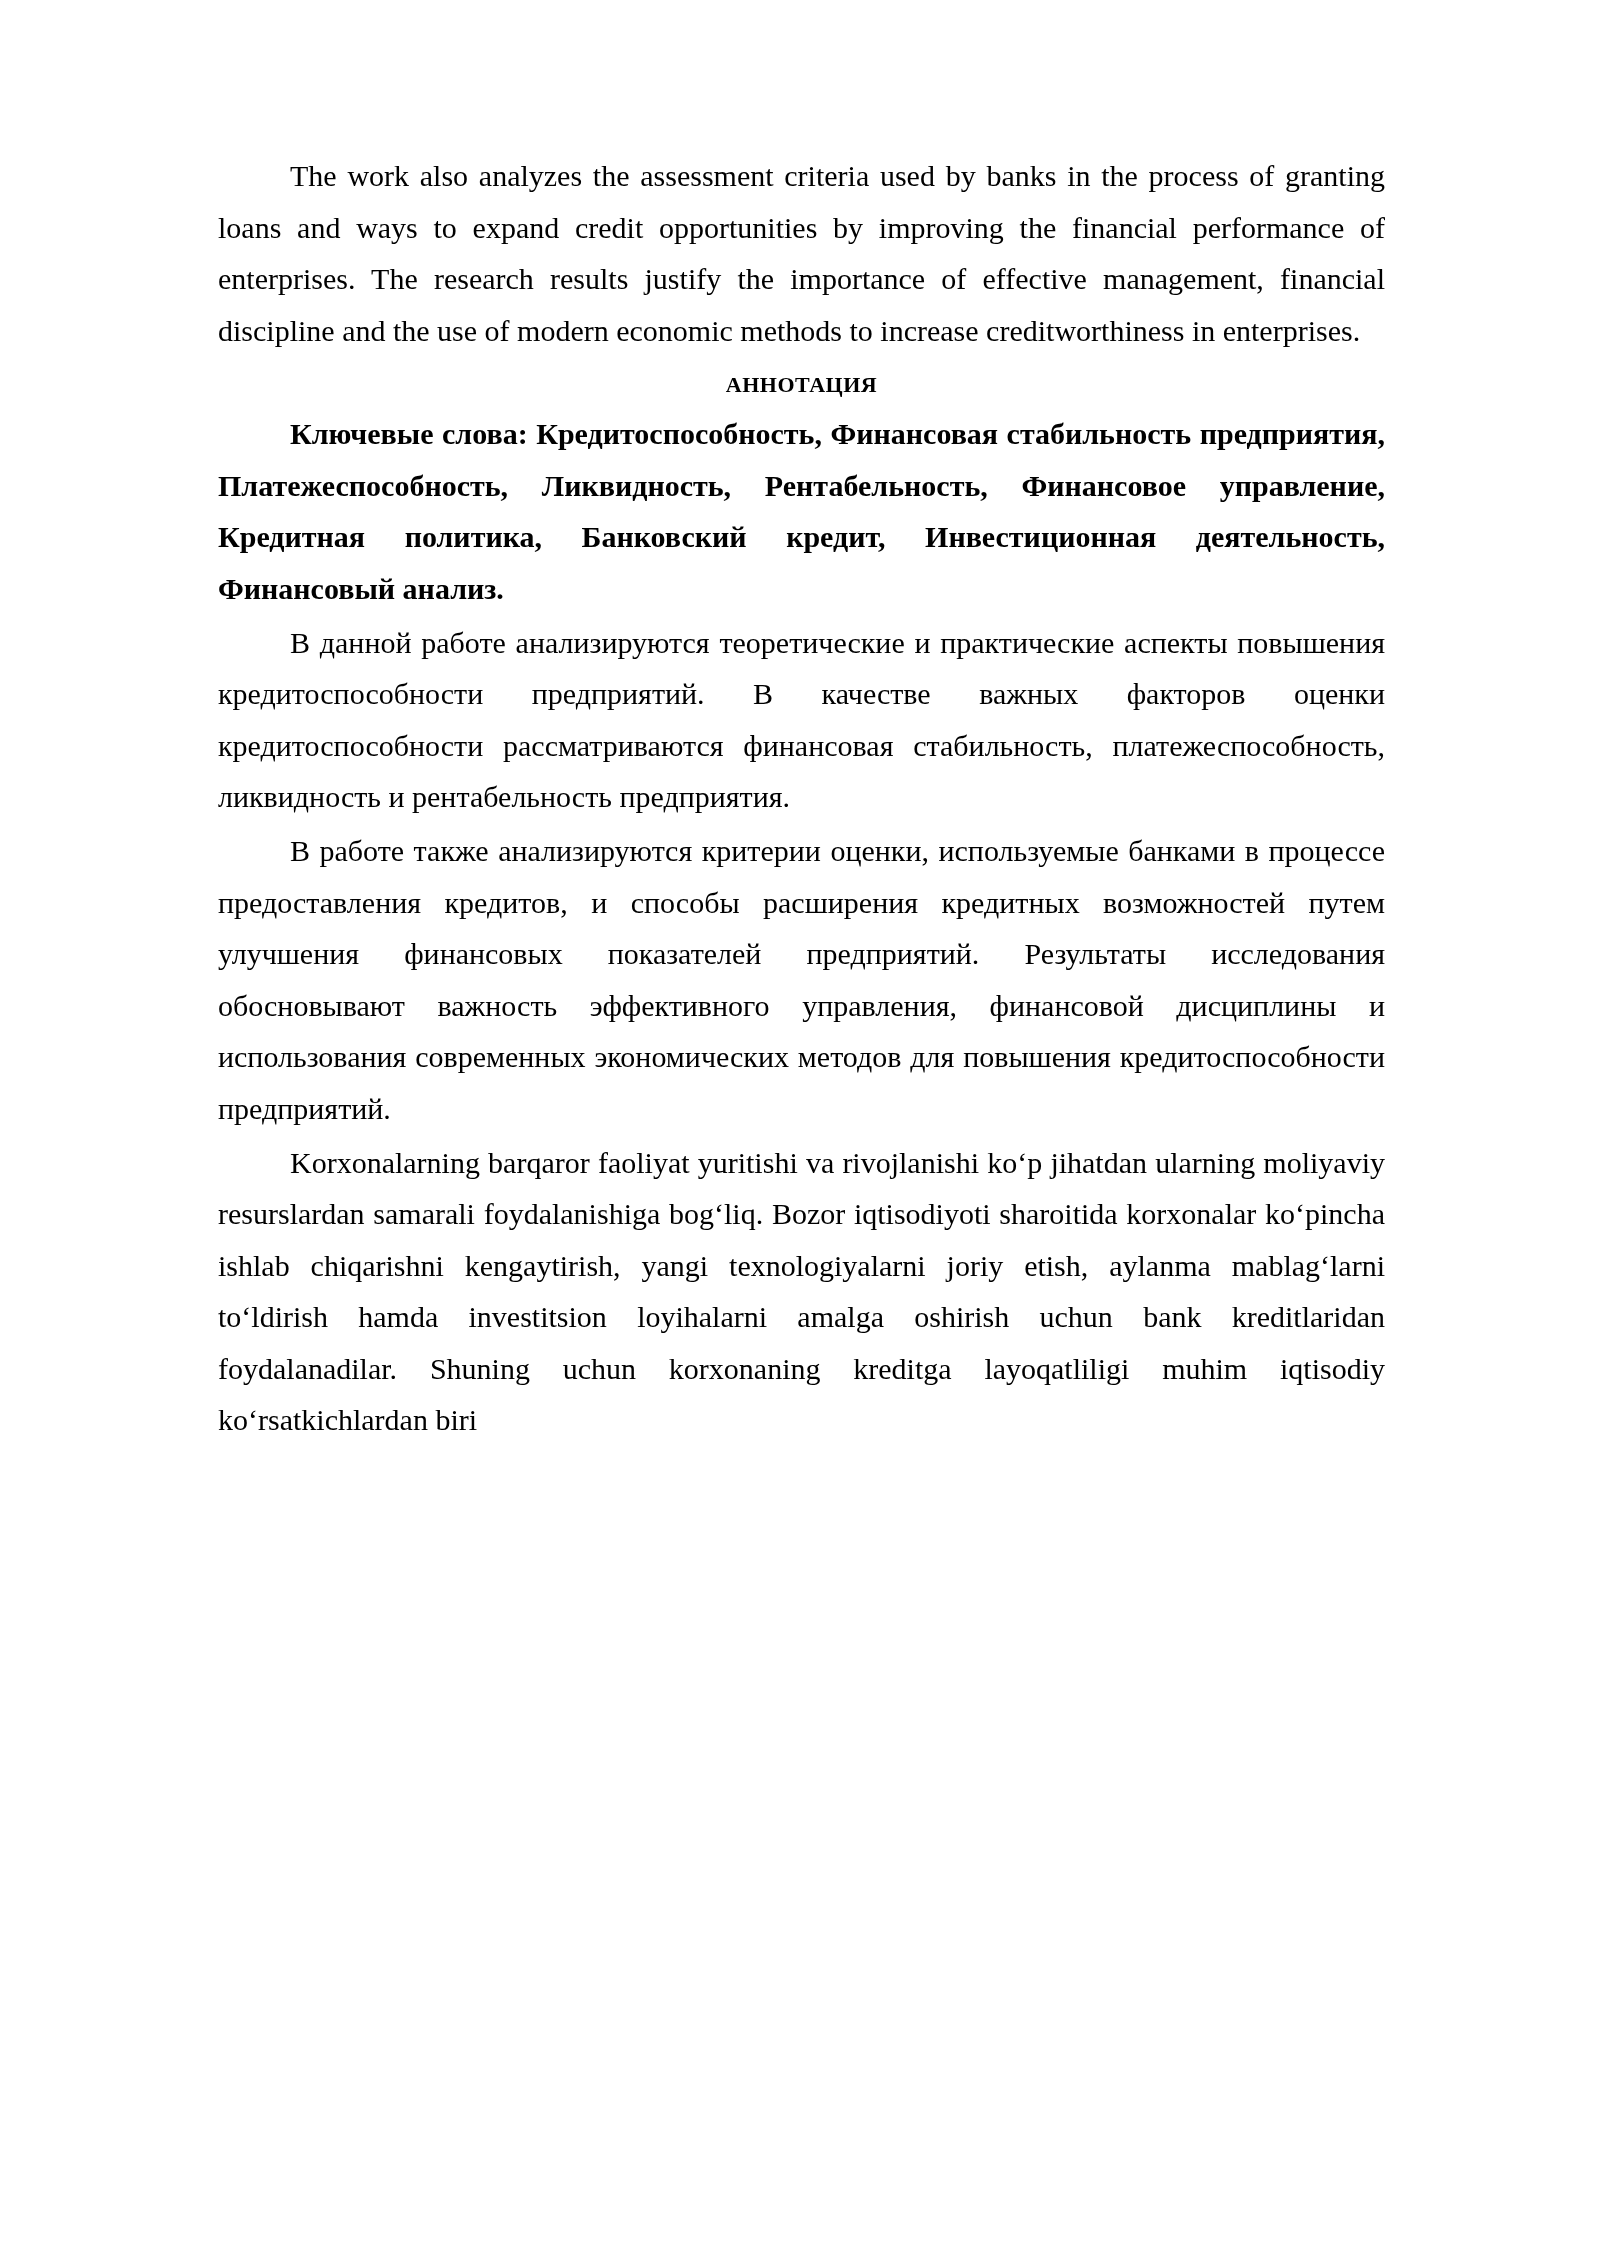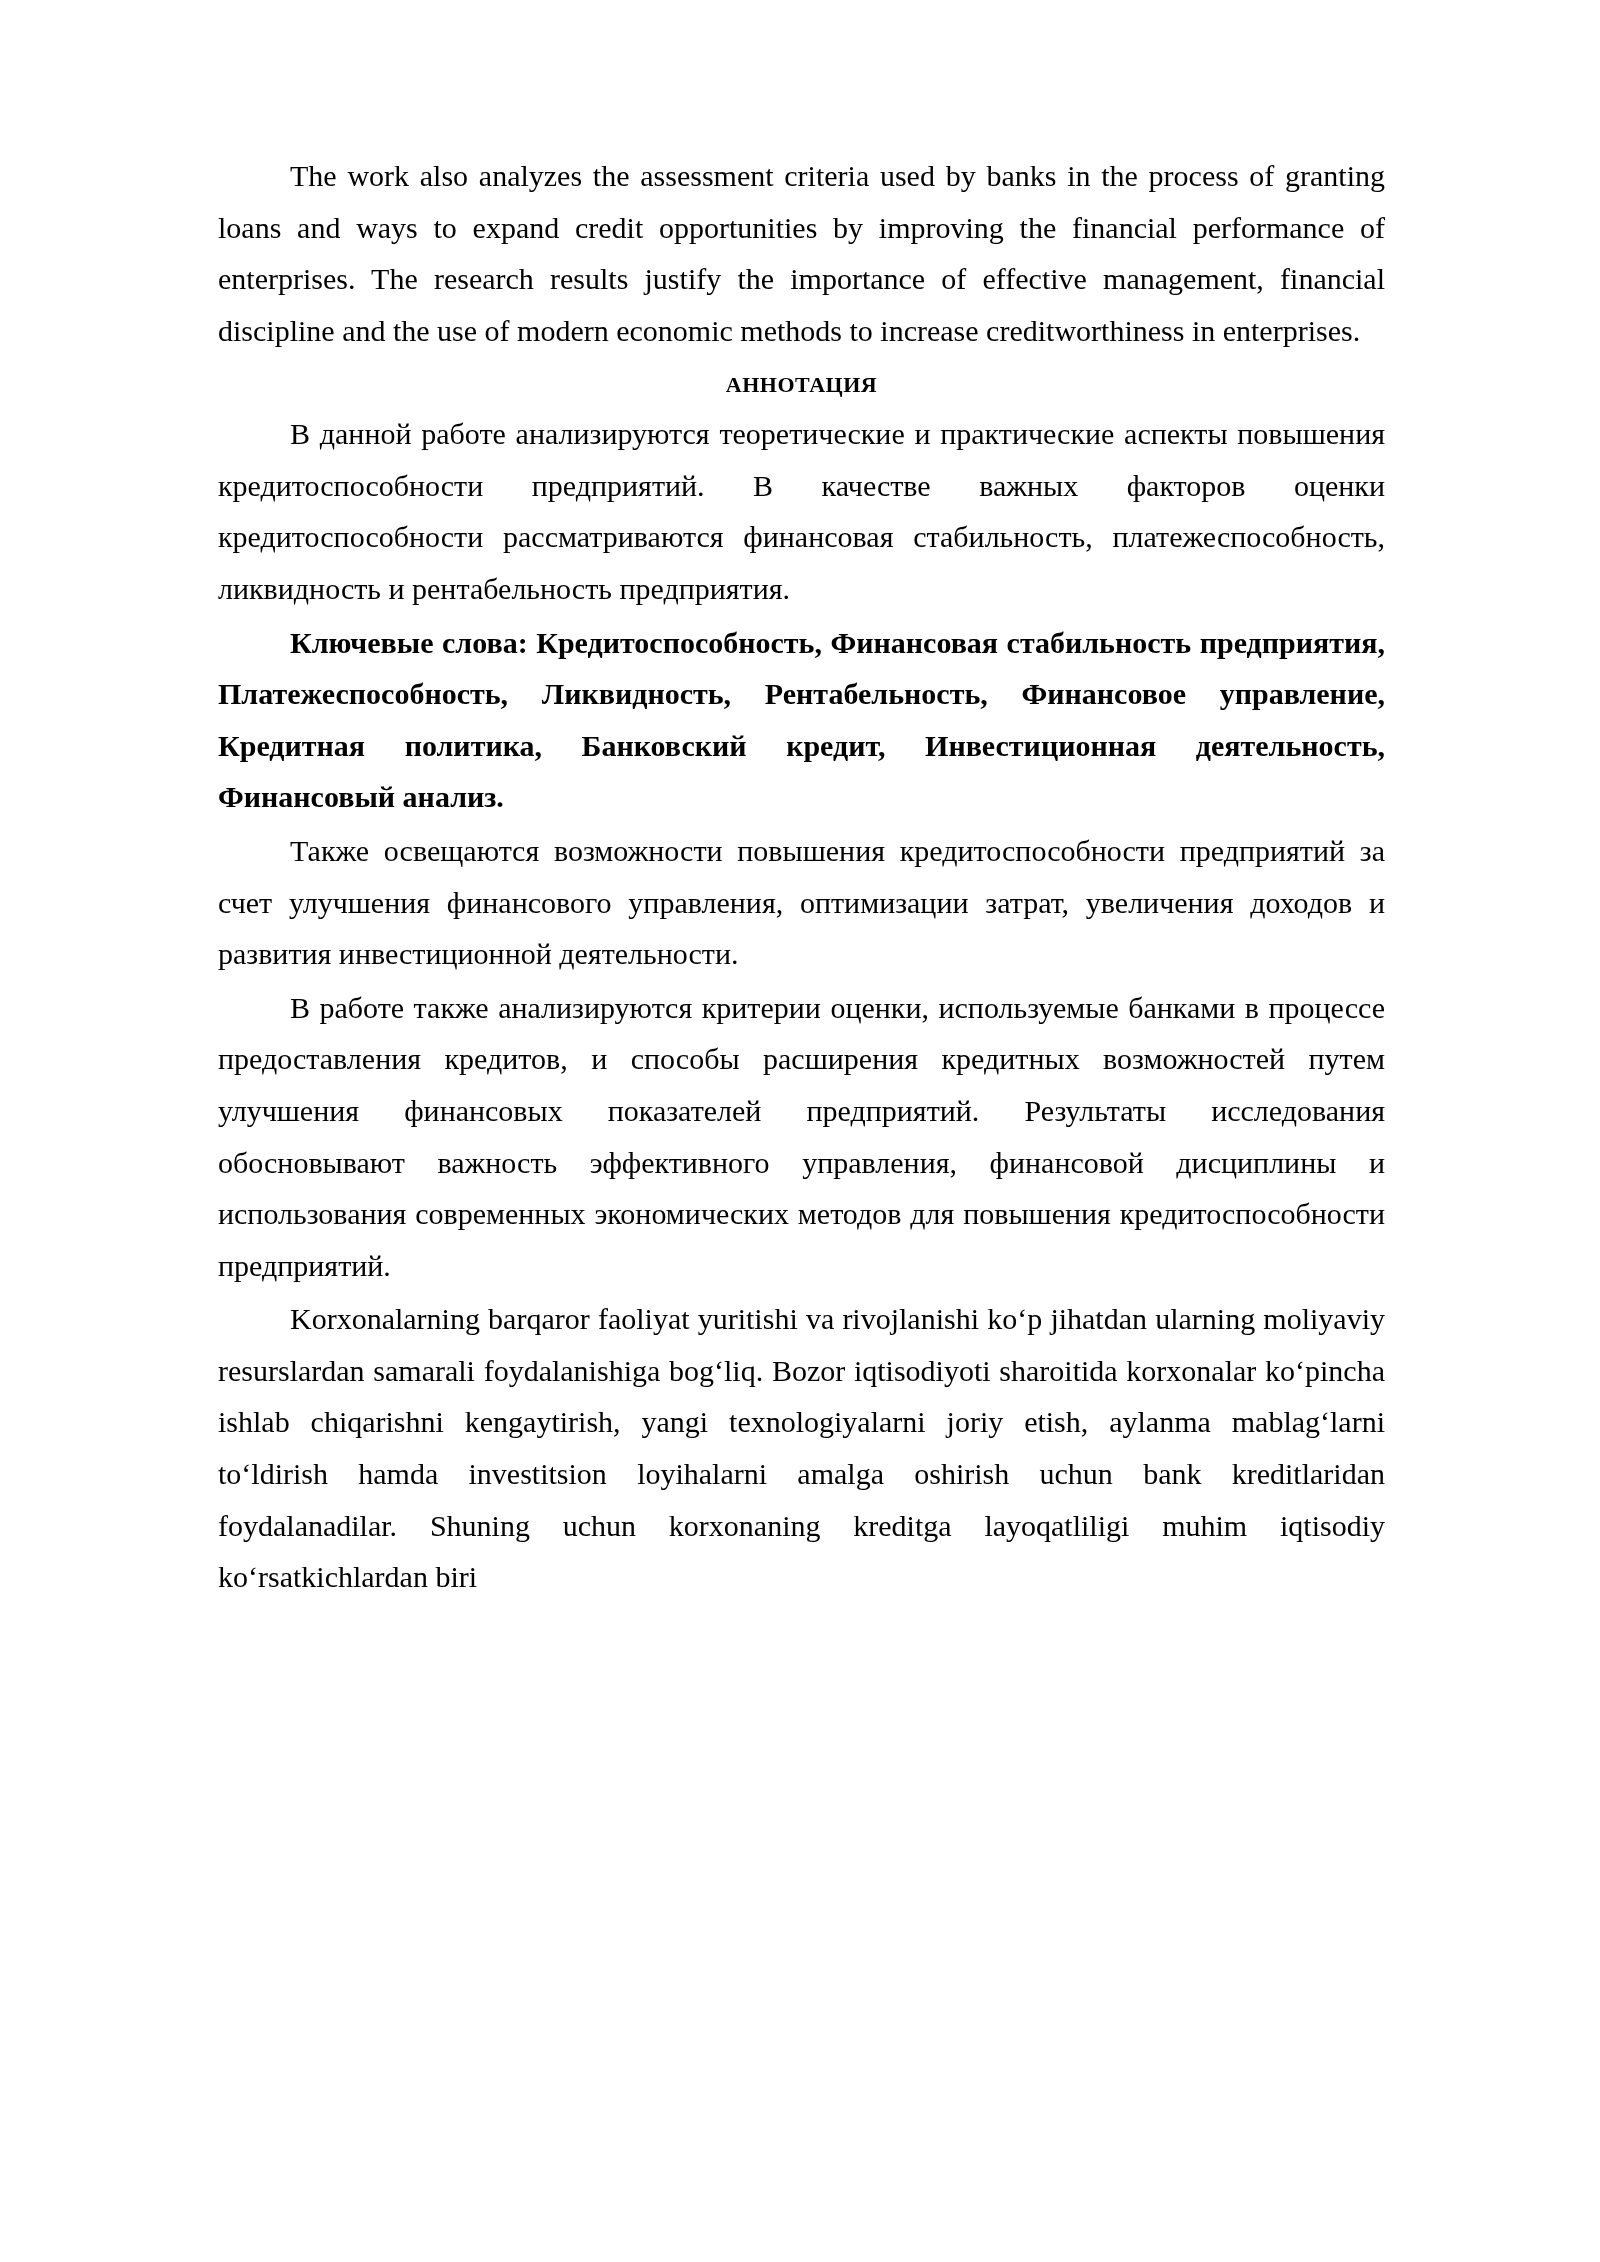--- a/index.html
+++ b/index.html
@@ -43,24 +43,23 @@
 </style>
 </head>
 <body>
 
 <div class="page">
 
   <p class="para">The work also analyzes the assessment criteria used by banks in the process of granting loans and ways to expand credit opportunities by improving the financial performance of enterprises. The research results justify the importance of effective management, financial discipline and the use of modern economic methods to increase creditworthiness in enterprises.</p>
 
   <h2 class="heading">АННОТАЦИЯ</h2>
 
+  <p class="para bold">Ключевые слова: Кредитоспособность, Финансовая стабильность предприятия, Платежеспособность, Ликвидность, Рентабельность, Финансовое управление, Кредитная политика, Банковский кредит, Инвестиционная деятельность, Финансовый анализ.</p>
+
   <p class="para">В данной работе анализируются теоретические и практические аспекты повышения кредитоспособности предприятий. В качестве важных факторов оценки кредитоспособности рассматриваются финансовая стабильность, платежеспособность, ликвидность и рентабельность предприятия.</p>
 
-  <p class="para bold">Ключевые слова: Кредитоспособность, Финансовая стабильность предприятия, Платежеспособность, Ликвидность, Рентабельность, Финансовое управление, Кредитная политика, Банковский кредит, Инвестиционная деятельность, Финансовый анализ.</p>
-
-  <p class="para">Также освещаются возможности повышения кредитоспособности предприятий за счет улучшения финансового управления, оптимизации затрат, увеличения доходов и развития инвестиционной деятельности.</p>
 
   <p class="para">В работе также анализируются критерии оценки, используемые банками в процессе предоставления кредитов, и способы расширения кредитных возможностей путем улучшения финансовых показателей предприятий. Результаты исследования обосновывают важность эффективного управления, финансовой дисциплины и использования современных экономических методов для повышения кредитоспособности предприятий.</p>
 
 
   <p class="para">Korxonalarning barqaror faoliyat yuritishi va rivojlanishi ko‘p jihatdan ularning moliyaviy resurslardan samarali foydalanishiga bog‘liq. Bozor iqtisodiyoti sharoitida korxonalar ko‘pincha ishlab chiqarishni kengaytirish, yangi texnologiyalarni joriy etish, aylanma mablag‘larni to‘ldirish hamda investitsion loyihalarni amalga oshirish uchun bank kreditlaridan foydalanadilar. Shuning uchun korxonaning kreditga layoqatliligi muhim iqtisodiy ko‘rsatkichlardan biri</p>
 
 </div>
 
 </body></html>

